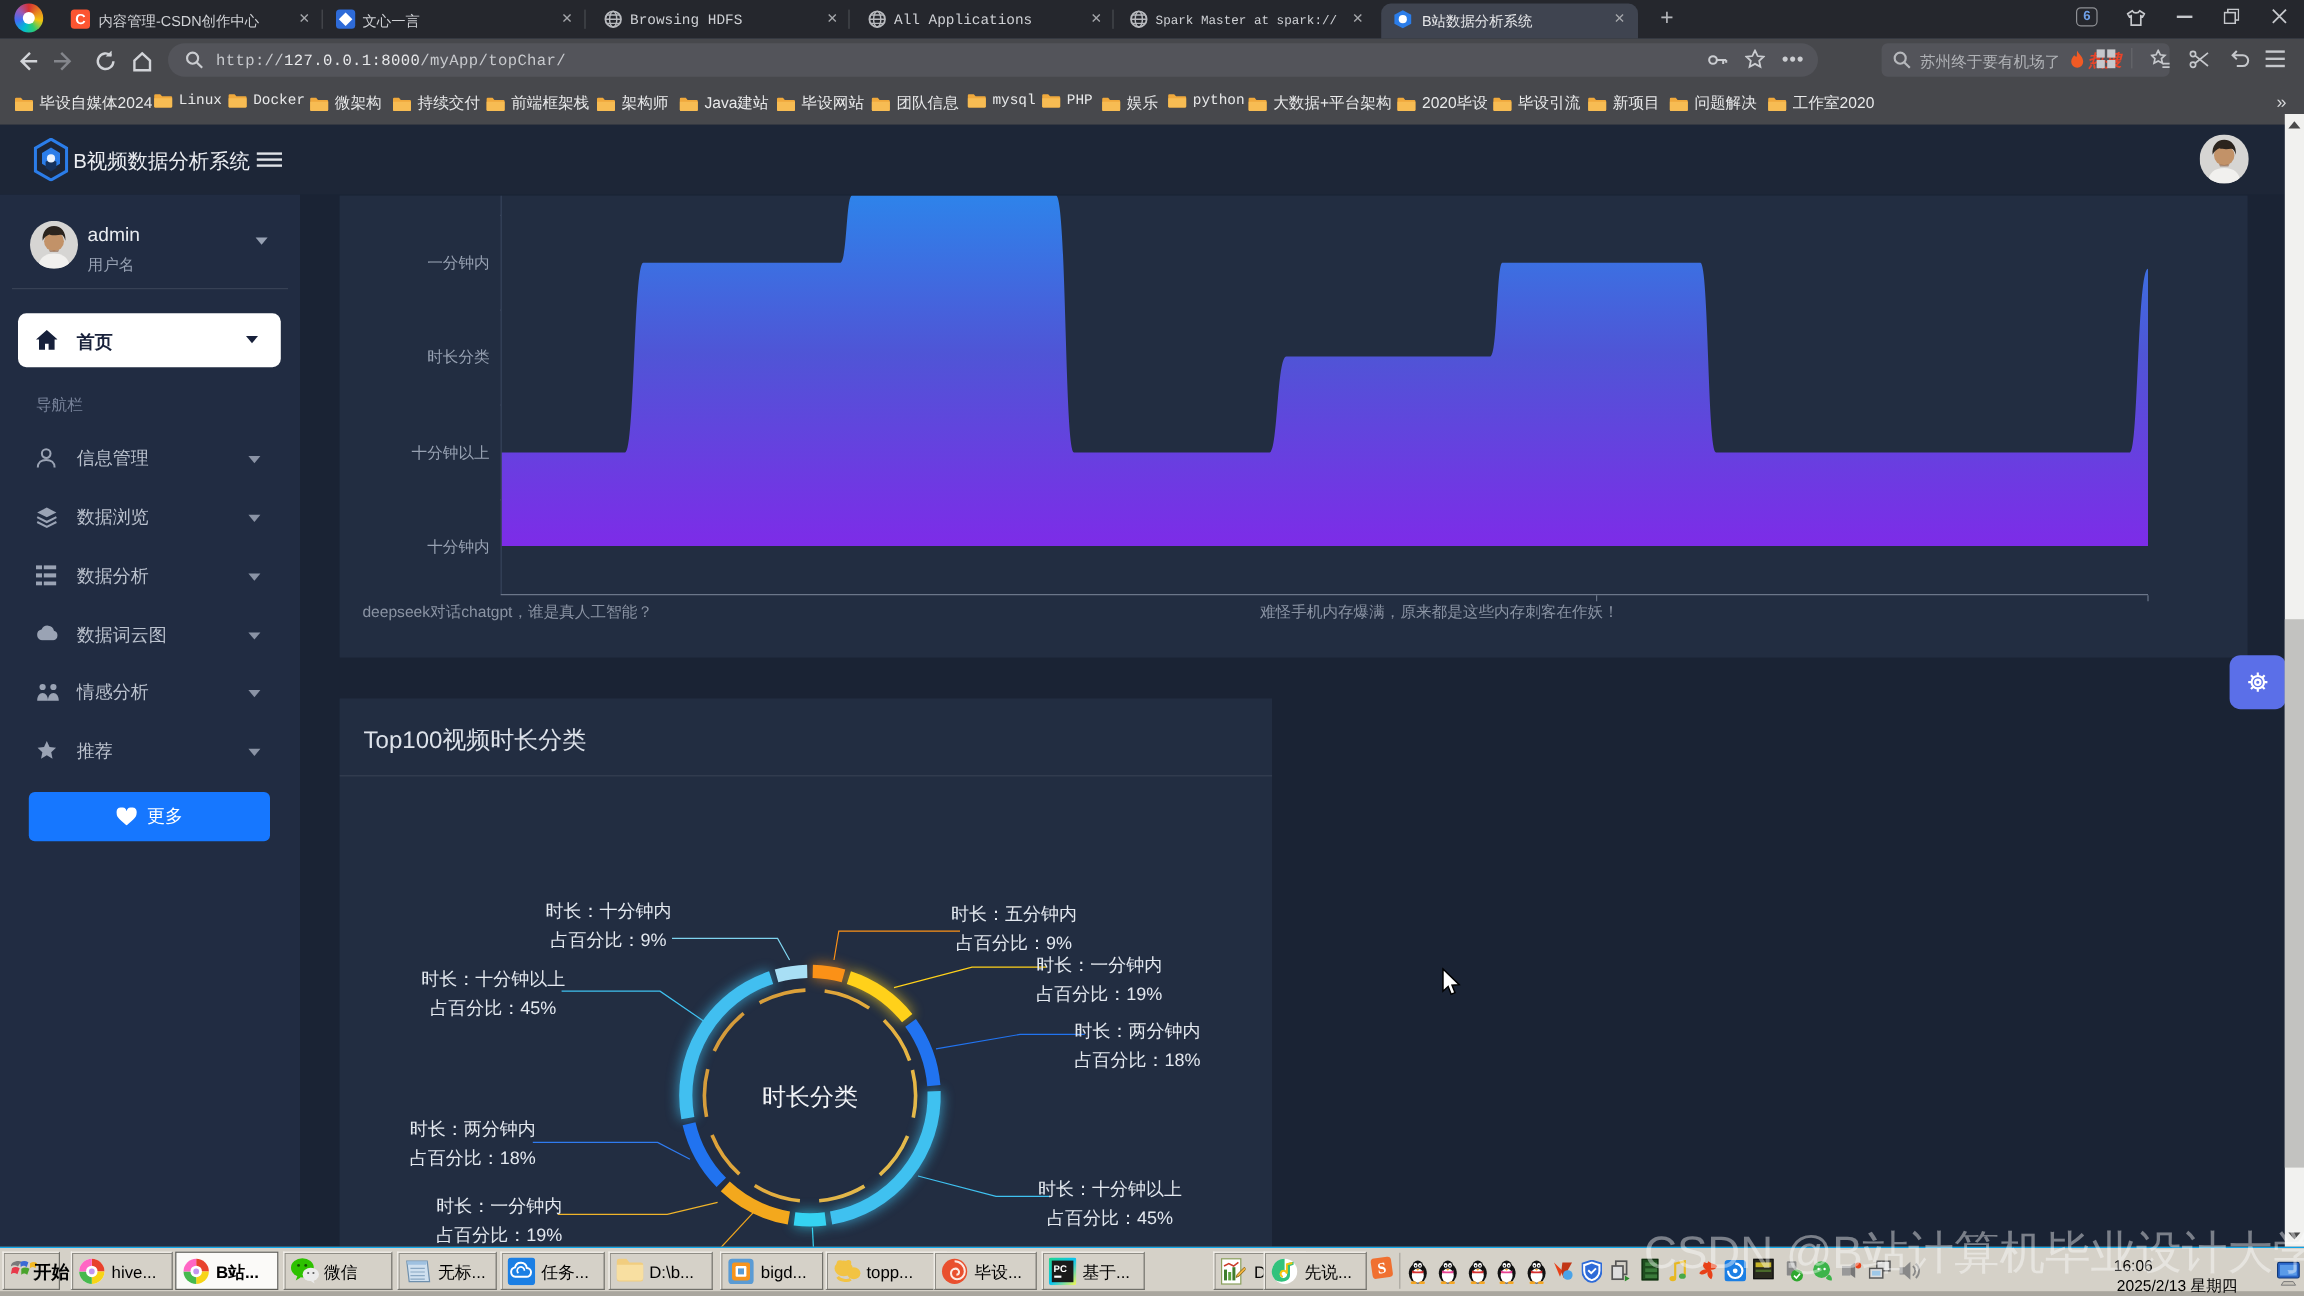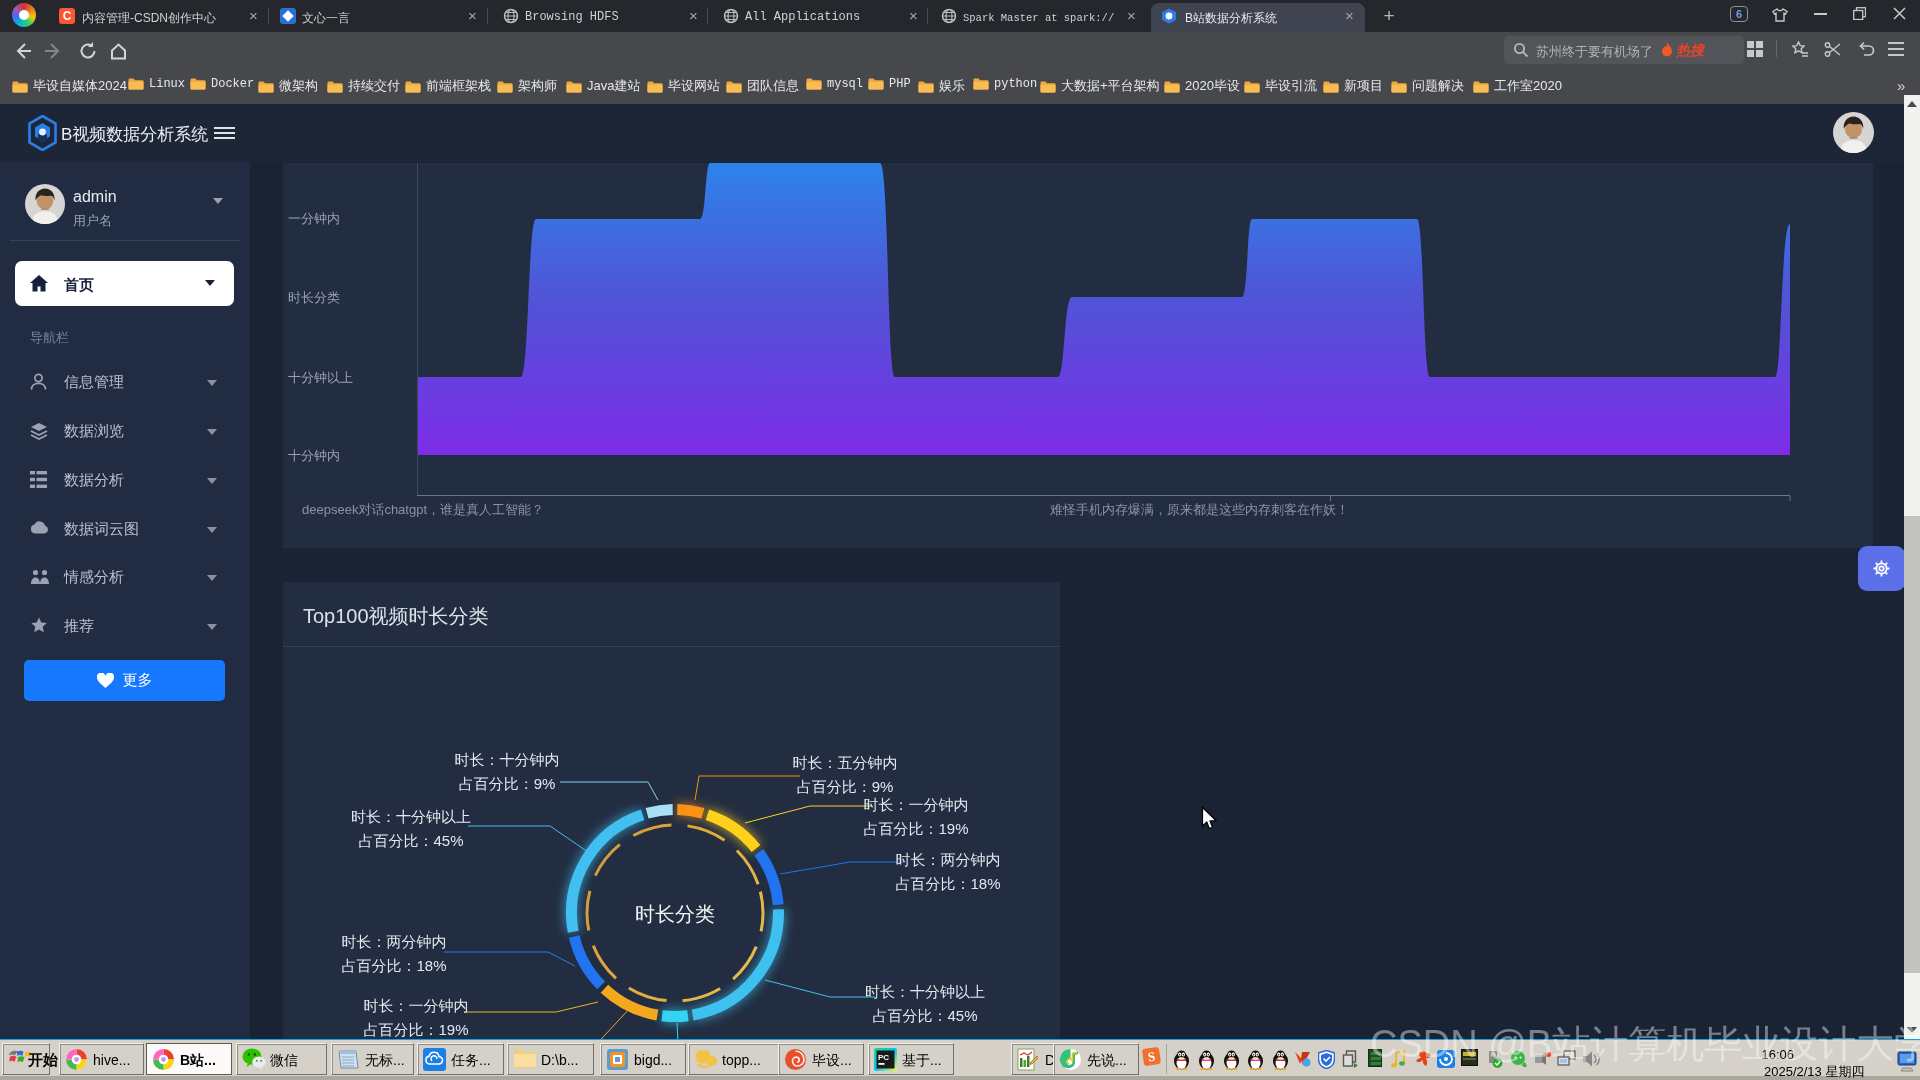--- a/index.html
+++ b/index.html
@@ -8,35 +8,35 @@
 .abs{position:absolute}
 #stage{position:relative;width:1920px;height:1080px;overflow:hidden}
 
 #tabbar{position:absolute;left:0;top:0;width:1920px;height:32px;background:#25272d}
 .tab-t{position:absolute;top:10px;font-size:12px;color:#cfd1d5;white-space:nowrap}
 .tab-x{position:absolute;top:9px;width:13px;height:13px;color:#a5a7ab;font-size:15px;line-height:13px;text-align:center}
 .tab-sep{position:absolute;top:8px;width:1px;height:16px;background:#4a4c52}
 #activetab{position:absolute;left:1151px;top:3px;width:214px;height:29px;background:#3f4450;border-radius:8px 8px 0 0}
 #toolbar{position:absolute;left:0;top:32px;width:1920px;height:72px;background:#47484c}
 #urlpill{position:absolute;left:140px;top:4px;width:1375px;height:28px;background:#53545a;border-radius:14px}
-#srchbox{position:absolute;left:1504px;top:4px;width:240px;height:28px;background:#53545a;border-radius:5px}
+#srchbox{position:absolute;left:1568px;top:4px;width:240px;height:28px;background:#53545a;border-radius:5px}
 .bkm{position:absolute;top:45px;height:17px;font-size:13px;color:#e8e9ea;white-space:nowrap}
 .bkm svg{vertical-align:-3px;margin-right:5px}
 .mono{font-family:"Liberation Mono",monospace}
 .bkm.mono{font-size:12px}
 
 #app{position:absolute;left:0;top:104px;width:1904px;height:935px;background:#1a2334;overflow:hidden}
 #navbar{position:absolute;left:0;top:0;width:1904px;height:58px;background:#1d2637}
 #sidebar{position:absolute;left:0;top:58px;width:250px;height:877px;background:#212c42}
 .menuitem{position:absolute;left:0;width:250px;height:30px}
 .menuitem .mi-label{position:absolute;left:64px;top:0;font-size:15px;color:#bac1cd}
 .menuitem svg{position:absolute;left:30px;top:0}
 .caret{position:absolute;width:0;height:0;border-left:5px solid transparent;border-right:5px solid transparent;border-top:6px solid #8a93a5}
 .card{position:absolute;background:#222d41}
-.ylab{position:absolute;right:1512px;width:120px;text-align:left;font-size:13px;color:#98a2b3}
+.ylab{position:absolute;right:1512px;width:120px;text-align:right;font-size:13px;color:#98a2b3}
 .xlab{position:absolute;top:338px;font-size:13px;color:#8a93a3}
 .dlab{position:absolute;font-size:15px;color:#e3e8ef;line-height:24px;text-align:center;white-space:nowrap}
 #watermark{position:absolute;left:1370px;top:1019px;font-size:38px;color:rgba(255,255,255,0.42);white-space:nowrap;z-index:60}
 
 #sbar{position:absolute;left:1904px;top:95px;width:16px;height:944px;background:#f1f1ef}
 #sthumb{position:absolute;left:0;top:421px;width:16px;height:457px;background:#c2c2c0}
 
 #taskbar{position:absolute;left:0;top:1039px;width:1920px;height:41px;background:#d5d1c8;border-top:1px solid #0ea5e9}
 .tbtn{position:absolute;top:3px;height:32px;background:#d5d1c8;border:1px solid #71706a;border-top-color:#f3f1ec;border-left-color:#f3f1ec;box-shadow:1px 1px 0 #8f8d86 inset;font-size:14px;color:#000;white-space:nowrap}
 .tbtn.active{background:#fbfaf8;border-color:#5d5c57;box-shadow:none;font-weight:bold}
@@ -119,20 +119,35 @@
         <path d="M7 2l7 7l-7 7M14 9H1" stroke="#84868c" stroke-width="2" fill="none"></path>
       </svg>
     <svg class="abs" style="left:79px;top:10px" width="18" height="18" viewBox="0 0 18 18">
         <path d="M15.5 9a6.5 6.5 0 1 1 -1.9-4.6" stroke="#d2d4d8" stroke-width="2" fill="none"></path>
         <path d="M14 0v5h-5z" fill="#d2d4d8"></path>
       </svg>
     <svg class="abs" style="left:110px;top:11px" width="17" height="17" viewBox="0 0 17 17">
         <path d="M2 7.5L8.5 1.5L15 7.5V15.5H2Z" fill="none" stroke="#d2d4d8" stroke-width="2"></path>
       </svg>
 
+    <div id="urlpill">
+      <svg class="abs" style="left:14px;top:6px" width="16" height="16" viewBox="0 0 16 16">
+          <circle cx="6.5" cy="6.5" r="4.6" fill="none" stroke="#cbcdd1" stroke-width="1.8"></circle>
+          <path d="M10 10l4.5 4.5" stroke="#cbcdd1" stroke-width="1.8"></path>
+        </svg>
+      <div class="abs mono" style="left:40px;top:7px;font-size:13px;color:#c8cace;letter-spacing:0.3px">http://<span style="color:#e8e9eb">127.0.0.1:8000</span>/myApp/topChar/</div>
+      <svg class="abs" style="left:1283px;top:7px" width="17" height="14" viewBox="0 0 17 14">
+          <circle cx="4.5" cy="7" r="3.2" fill="none" stroke="#cbcdd1" stroke-width="1.7"></circle>
+          <path d="M7.5 7h8M13 7v3.4M15.5 7v2.2" stroke="#cbcdd1" stroke-width="1.7" fill="none"></path>
+        </svg>
+      <svg class="abs" style="left:1314px;top:5px" width="17" height="17" viewBox="0 0 17 17">
+          <path d="M8.5 1l2.2 4.7l5 0.6l-3.7 3.4l1 5L8.5 12.2l-4.5 2.5l1-5L1.3 6.3l5-0.6Z" fill="none" stroke="#cbcdd1" stroke-width="1.5"></path>
+        </svg>
+      <div class="abs" style="left:1345px;top:5px;color:#cbcdd1;font-size:15px;font-weight:bold;letter-spacing:1px">•••</div>
+    </div>
 
     <div id="srchbox">
       <svg class="abs" style="left:9px;top:6px" width="16" height="16" viewBox="0 0 16 16">
           <circle cx="6.5" cy="6.5" r="4.6" fill="none" stroke="#b6b8bc" stroke-width="1.8"></circle>
           <path d="M10 10l4.5 4.5" stroke="#b6b8bc" stroke-width="1.8"></path>
         </svg>
       <div class="abs" style="left:32px;top:7px;font-size:13px;color:#b0b2b6">苏州终于要有机场了</div>
       <svg class="abs" style="left:156px;top:6px" width="14" height="16" viewBox="0 0 14 16">
           <path d="M7 0C8 3 12 5 12 9.5A5 5 0 0 1 2 9.5C2 7 3.5 5.5 4.5 4C5.5 5 6 5.5 6.5 5C7 4 6.5 2 7 0Z" fill="#f15a24"></path>
         </svg>

